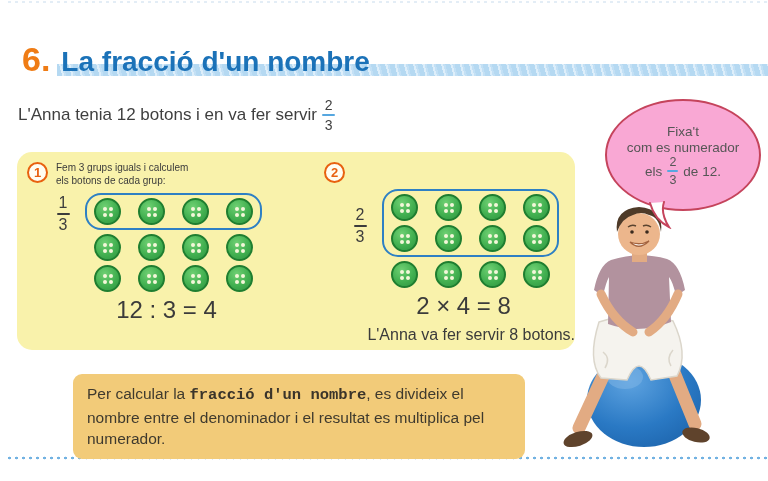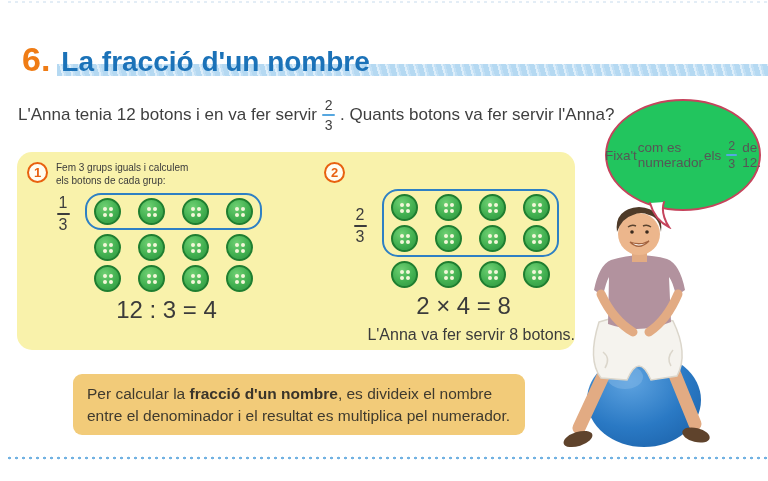--- a/index.html
+++ b/index.html
@@ -53,26 +53,26 @@
         border:2px solid #1f7e30;}
   .holes{position:absolute;left:50%;top:50%;width:4px;height:4px;margin:-5px 0 0 -5px;border-radius:50%;
          background:#f4f7da;box-shadow:6px 0 0 #f4f7da,0 6px 0 #f4f7da,6px 6px 0 #f4f7da;}
   .equation{margin:4px 0 0 58px;width:163px;text-align:center;font-size:24px;color:#3b3b3b;}
   .conclusion{position:absolute;left:0;right:0;bottom:6px;text-align:right;font-size:16px;color:#3b3b3b;}
 
   
   .summary-box{position:absolute;left:73px;top:374px;width:452px;box-sizing:border-box;
                background:#f2cb79;border-radius:9px;padding:9px 14px;
                font-size:15.5px;line-height:1.4;color:#3f3a2e;}
-  .summary-box b{color:#3a342a;}
+  .summary-box b{color:#3a342a;font-family:Liberation Mono, monospace;}
 
   
   .bubble{position:absolute;left:605px;top:99px;width:152px;height:108px;z-index:3;
-          background:#22c55e;border:2px solid #c5445c;border-radius:50%;
-          display:flex;align-items:center;justify-content:center;gap:1px;
+          background:#f9a8d4;border:2px solid #c5445c;border-radius:50%;
+          display:flex;flex-direction:column;align-items:center;justify-content:center;gap:1px;
           font-size:13.5px;color:#565656;}
   .bubble .b-frac-line{display:flex;align-items:center;gap:5px;}
   .bubble .frac .num,.bubble .frac .den{font-size:12.5px;}
   .bubble .frac .bar{width:11px;}
   .bubble-tail{position:absolute;left:645px;top:201px;z-index:3;}
 
   .girl{position:absolute;left:555px;top:202px;z-index:1;}
 </style>
 </head>
 <body>
@@ -88,21 +88,20 @@
     <h1 class="page-title">La fracció d'un nombre</h1>
   </div>
 
   <div class="problem">
     <span>L'Anna tenia 12 botons i en va fer servir</span>
     <span class="frac">
       <span class="num">2</span>
       <span class="bar"></span>
       <span class="den">3</span>
     </span>
-    <span>. Quants botons va fer servir l'Anna?</span>
   </div>
 
   <section class="yellow-box">
 
     <div class="step s1">
       <div class="step-head">
         <span class="badge">1</span>
         <div class="step-lines">
           <div>Fem 3 grups iguals i calculem</div>
           <div>els botons de cada grup:</div>

